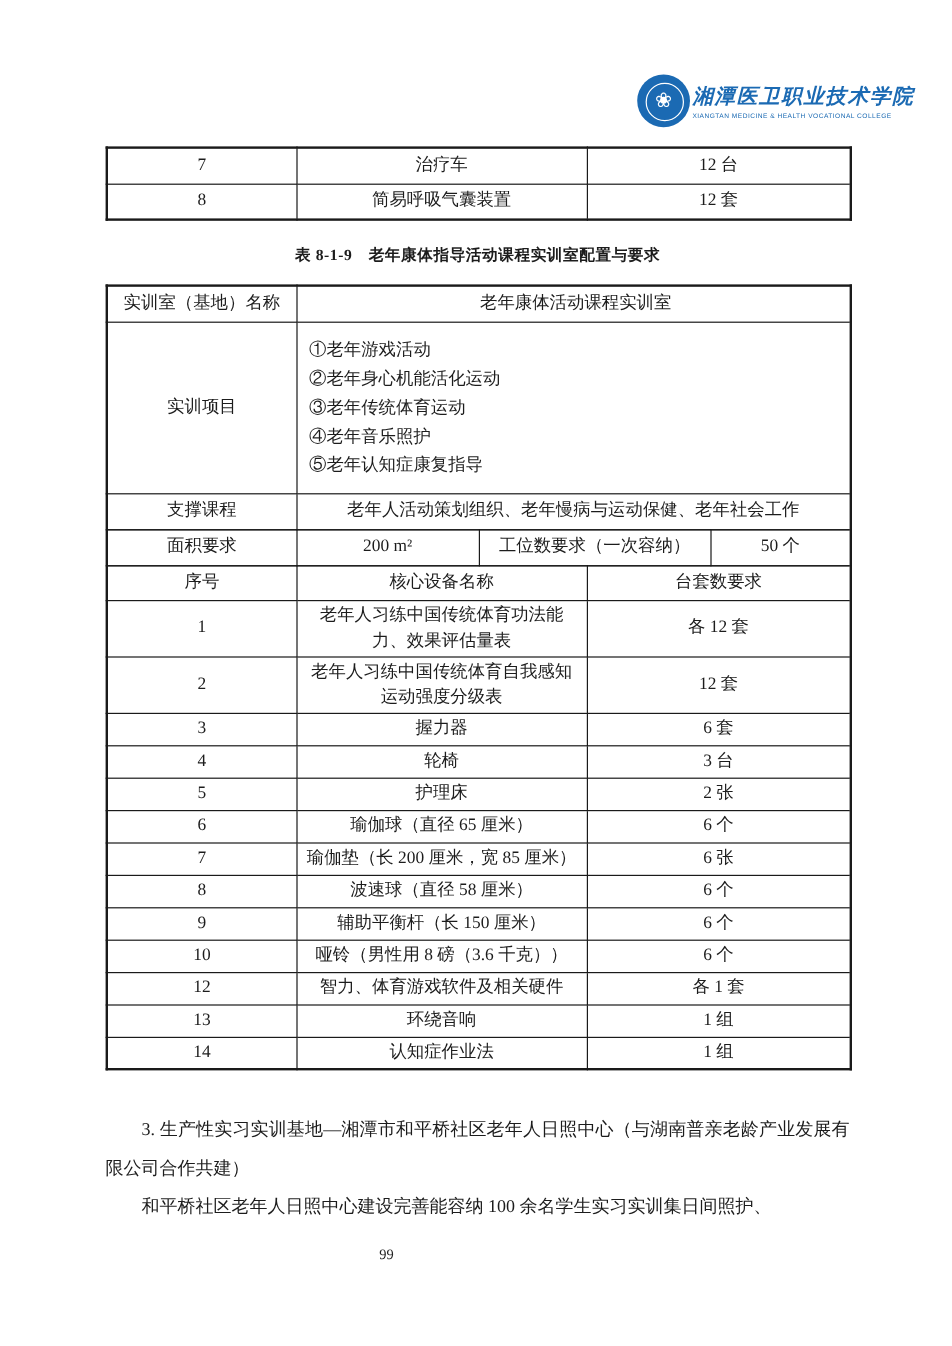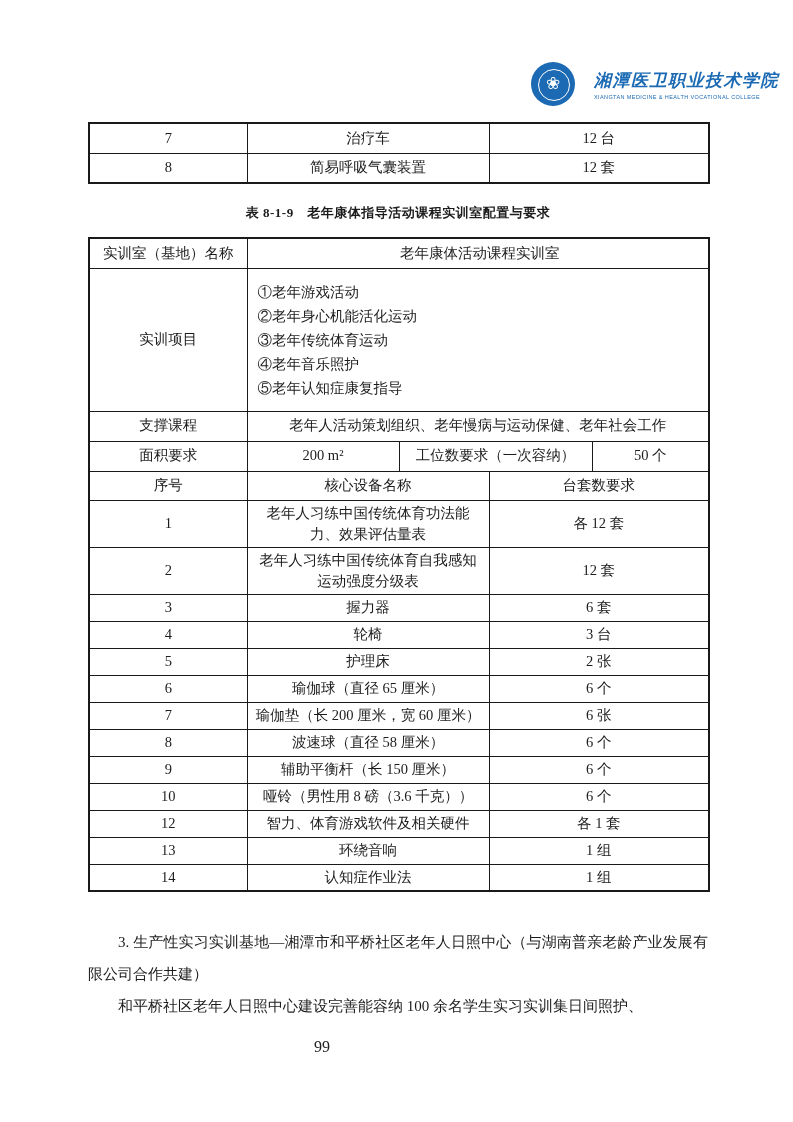--- a/index.html
+++ b/index.html
@@ -8,21 +8,21 @@
     width: 793px; height: 1122px;
     position: relative;
     font-family: "Liberation Serif", "DejaVu Serif", serif;
     color: #1c1c1c;
     overflow: hidden;
   }
 
   
   .logo {
     position: absolute; top: 62px; left: 531px;
-    display: flex; align-items: center; gap: 19px;
+    display: flex; align-items: center; gap: 2px;
   }
   .logo-circle {
     width: 44px; height: 44px; border-radius: 50%;
     background: #1b6ab3; position: relative; flex: 0 0 auto;
   }
   .logo-circle::before {  
     content: ""; position: absolute; left: 7px; top: 7px;
     width: 30px; height: 30px; border-radius: 50%;
     border: 1.5px solid #ffffff;
   }
@@ -73,21 +73,21 @@
   .caption {
     text-align: center; font-weight: bold; font-size: 13px;
     margin: 20px 0 15px 0; letter-spacing: 0.5px;
   }
 
   .paras { margin-top: 34px; font-size: 15px; line-height: 32px; text-align: justify; }
   .paras p { text-indent: 2em; }
 
   .pagenum {
     position: absolute; top: 1038px; left: 0; width: 644px;
-    text-align: center; font-size: 16px; color: #222;
+    text-align: center; font-size: 12px; color: #222;
   }
 </style>
 </head>
 <body>
 
 <div class="logo">
   <div class="logo-circle"></div>
   <div class="logo-text">
     <span class="logo-zh">湘潭医卫职业技术学院</span>
     <span class="logo-en">XIANGTAN MEDICINE &amp; HEALTH VOCATIONAL COLLEGE</span>
@@ -199,21 +199,21 @@
       <td>护理床</td>
       <td>2 张</td>
     </tr>
     <tr class="h27">
       <td>6</td>
       <td>瑜伽球（直径 65 厘米）</td>
       <td>6 个</td>
     </tr>
     <tr class="h27">
       <td>7</td>
-      <td>瑜伽垫（长 200 厘米，宽 60 厘米）</td>
+      <td>瑜伽垫（长 200 厘米，宽 85 厘米）</td>
       <td>6 张</td>
     </tr>
     <tr class="h27">
       <td>8</td>
       <td>波速球（直径 58 厘米）</td>
       <td>6 个</td>
     </tr>
     <tr class="h27">
       <td>9</td>
       <td>辅助平衡杆（长 150 厘米）</td>

